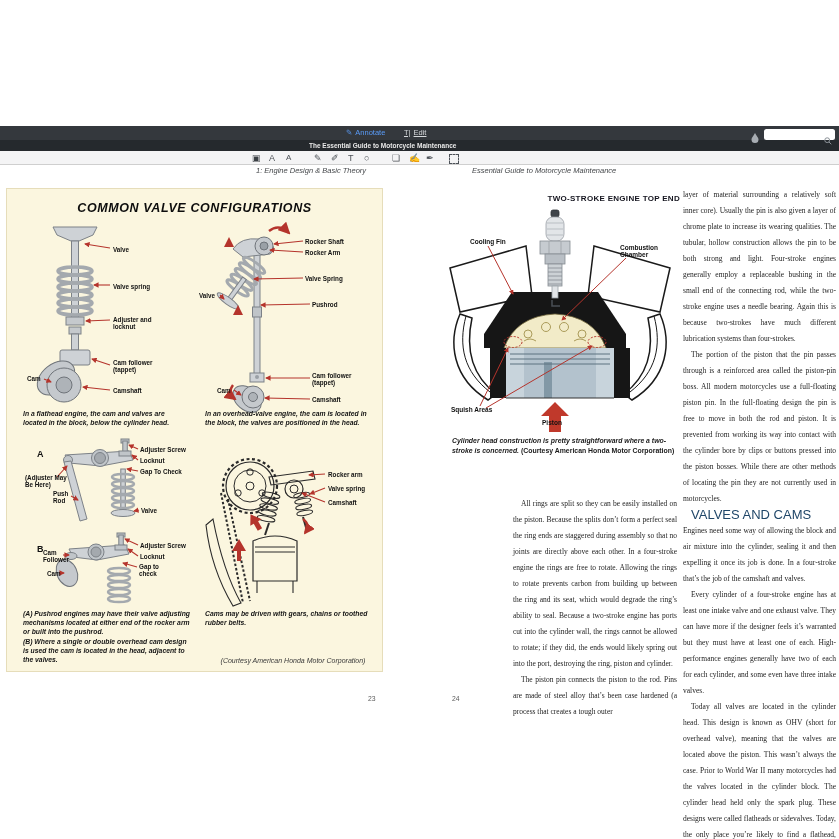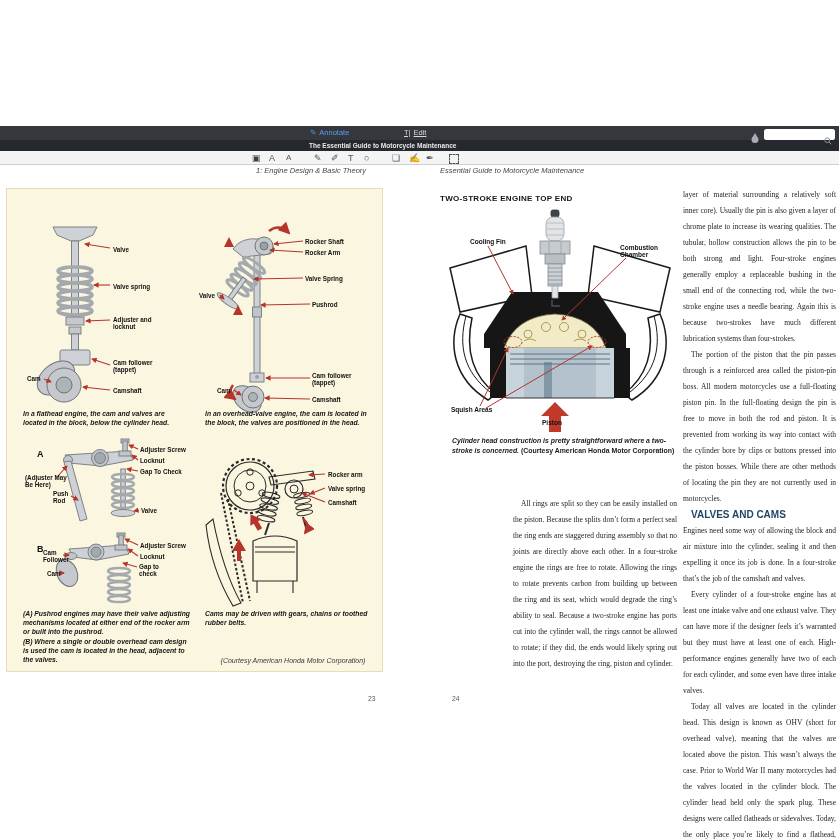--- a/index.html
+++ b/index.html
@@ -22,38 +22,38 @@
   .phead{position:absolute;top:166px;font-size:7.5px;font-style:italic;color:#44474a;}
   
   .figbox{position:absolute;left:6px;top:188px;width:377px;height:484px;background:#fbf6df;border:1px solid #e6ddba;box-sizing:border-box;}
   .figtitle{position:absolute;left:0;top:12px;width:100%;text-align:center;font-size:12.5px;font-weight:bold;font-style:italic;letter-spacing:.6px;color:#0d0d0d;}
   .lbl{position:absolute;font-size:6.3px;font-weight:bold;line-height:1.12;color:#111;white-space:pre-line;}
   .biglet{position:absolute;font-size:9px;font-weight:bold;color:#111;}
   .cap{position:absolute;font-size:6.8px;font-weight:bold;font-style:italic;line-height:1.36;color:#151515;}
   .courtesy{position:absolute;font-size:7px;font-style:italic;color:#3a3a3a;text-align:center;}
   .pgnum{position:absolute;font-size:6.8px;color:#5a5a5a;}
   
-  .fighead{position:absolute;left:440px;top:194px;width:240px;text-align:left;font-size:8px;font-weight:bold;letter-spacing:.3px;color:#14141e;}
+  .fighead{position:absolute;left:440px;top:194px;width:240px;text-align:right;font-size:8px;font-weight:bold;letter-spacing:.3px;color:#14141e;}
   .rlbl{position:absolute;font-size:6.5px;font-weight:bold;line-height:1.12;color:#111;white-space:pre-line;}
   .rcap{position:absolute;left:452px;top:436px;width:232px;font-size:6.9px;font-weight:bold;line-height:1.4;color:#1a1a1a;}
   .rcap .it{font-style:italic;}
   .col{position:absolute;font-size:7.5px;line-height:16px;text-align:justify;color:#1c1c1c;font-family:"Liberation Serif",serif;}
   .col p{margin:0;text-indent:8px;}
   .col p.noind{text-indent:0;}
-  .colhead{font-family:"Liberation Sans",sans-serif;font-weight:bold;font-size:10px;color:#1f4668;margin:4px 0 2px 0;text-indent:0;}
+  .colhead{font-family:"Liberation Sans",sans-serif;font-weight:normal;font-size:13px;color:#1f4668;margin:4px 0 2px 0;text-indent:0;}
   svg{position:absolute;}
 </style>
 </head>
 <body>
 
 <div class="tb1"></div>
 <div class="tb2"></div>
 <div class="tb3"></div>
 
-<div class="tab active" style="left:310px;"><span class="gly">✎</span><span>Annotate</span></div>
+<div class="tab active" style="left:346px;"><span class="gly">✎</span><span>Annotate</span></div>
 <div class="tab" style="left:404px;text-decoration:underline;"><span class="gly">T|</span><span>Edit</span></div>
 
 <span class="dropico">
   <svg width="8" height="10" viewBox="0 0 8 10" style="position:static;">
       <path d="M4 0 C5.5 3 7.5 4.5 7.5 6.5 A3.5 3.5 0 0 1 0.5 6.5 C0.5 4.5 2.5 3 4 0 Z" fill="#a8adb3"></path>
     </svg>
 </span>
 <input class="search" placeholder="" style="">
 <span class="mag">
   <svg width="8" height="8" viewBox="0 0 8 8" style="position:static;">
@@ -70,23 +70,24 @@
 <span class="tool" style="left:314px;">✎</span>
 <span class="tool" style="left:331px;">✐</span>
 <span class="tool" style="left:348px;">T</span>
 <span class="tool" style="left:364px;">○</span>
 <span class="tool" style="left:392px;">❏</span>
 <span class="tool" style="left:409px;">✍</span>
 <span class="tool" style="left:426px;">✒</span>
 <span class="selbox" style="left:449px;"></span>
 
 <div class="phead" style="left:256px;">1: Engine Design &amp; Basic Theory</div>
-<div class="phead" style="left:440px;">Essential Guide to Motorcycle Maintenance</div>
+<div class="phead" style="left:472px;">Essential Guide to Motorcycle Maintenance</div>
 
 <div class="figbox">
+  <div class="figtitle">COMMON VALVE CONFIGURATIONS</div>
 
   <svg width="377" height="484" viewBox="0 0 377 484" style="left:0;top:0;">
     <defs>
       <marker id="ar" viewBox="0 0 6 6" refX="5" refY="3" markerWidth="5" markerHeight="5" orient="auto">
           <path d="M0,0L6,3L0,6Z" fill="#b5342c"></path>
         </marker>
     </defs>
 
     <g stroke="#7c8187" fill="#ced2d6" stroke-width="1">
       <path d="M46,38 L90,38 L86,46 L72,52 L64,52 L50,46 Z"></path>
@@ -383,20 +384,21 @@
 Chamber</span>
 <span class="rlbl" style="left:451px;top:406px;">Squish Areas</span>
 <span class="rlbl" style="left:542px;top:419px;">Piston</span>
 
 <div class="rcap">
   <span class="it">Cylinder head construction is pretty straightforward where a two-stroke is concerned.</span><span> (Courtesy American Honda Motor Corporation)</span>
 </div>
 
 <div class="col" style="left:513px;top:496px;width:164px;">
   <p>All rings are split so they can be easily installed on the piston. Because the splits don’t form a perfect seal the ring ends are staggered during assembly so that no joints are directly above each other. In a four-stroke engine the rings are free to rotate. Allowing the rings to rotate prevents carbon from building up between the ring and its seat, which would degrade the ring’s ability to seal. Because a two-stroke engine has ports cut into the cylinder wall, the rings cannot be allowed to rotate; if they did, the ends would likely spring out into the port, destroying the ring, piston and cylinder.</p>
+  <p>The piston pin connects the piston to the rod. Pins are made of steel alloy that’s been case hardened (a process that creates a tough outer</p>
 </div>
 
 <div class="col" style="left:683px;top:187px;width:153px;">
   <p class="noind">layer of material surrounding a relatively soft inner core). Usually the pin is also given a layer of chrome plate to increase its wearing qualities. The tubular, hollow construction allows the pin to be both strong and light. Four-stroke engines generally employ a replaceable bushing in the small end of the connecting rod, while the two-stroke engine uses a needle bearing. Again this is because two-strokes have much different lubrication systems than four-strokes.</p>
   <p>The portion of the piston that the pin passes through is a reinforced area called the piston-pin boss. All modern motorcycles use a full-floating piston pin. In the full-floating design the pin is free to move in both the rod and piston. It is prevented from working its way into contact with the cylinder bore by clips or buttons pressed into the piston bosses. While there are other methods of locating the pin they are not currently used in motorcycles.</p>
   <p class="colhead">VALVES AND CAMS</p>
   <p class="noind">Engines need some way of allowing the block and air mixture into the cylinder, sealing it and then expelling it once its job is done. In a four-stroke that’s the job of the camshaft and valves.</p>
   <p>Every cylinder of a four-stroke engine has at least one intake valve and one exhaust valve. They can have more if the designer feels it’s warranted but they must have at least one of each. High-performance engines generally have two of each for each cylinder, and some even have three intake valves.</p>
   <p>Today all valves are located in the cylinder head. This design is known as OHV (short for overhead valve), meaning that the valves are located above the piston. This wasn’t always the case. Prior to World War II many motorcycles had the valves located in the cylinder block. The cylinder head held only the spark plug. These designs were called flatheads or sidevalves. Today, the only place you’re likely to find a flathead, outside of an antique show, is on a lawnmower and even these are being phased out.</p>
 </div>

